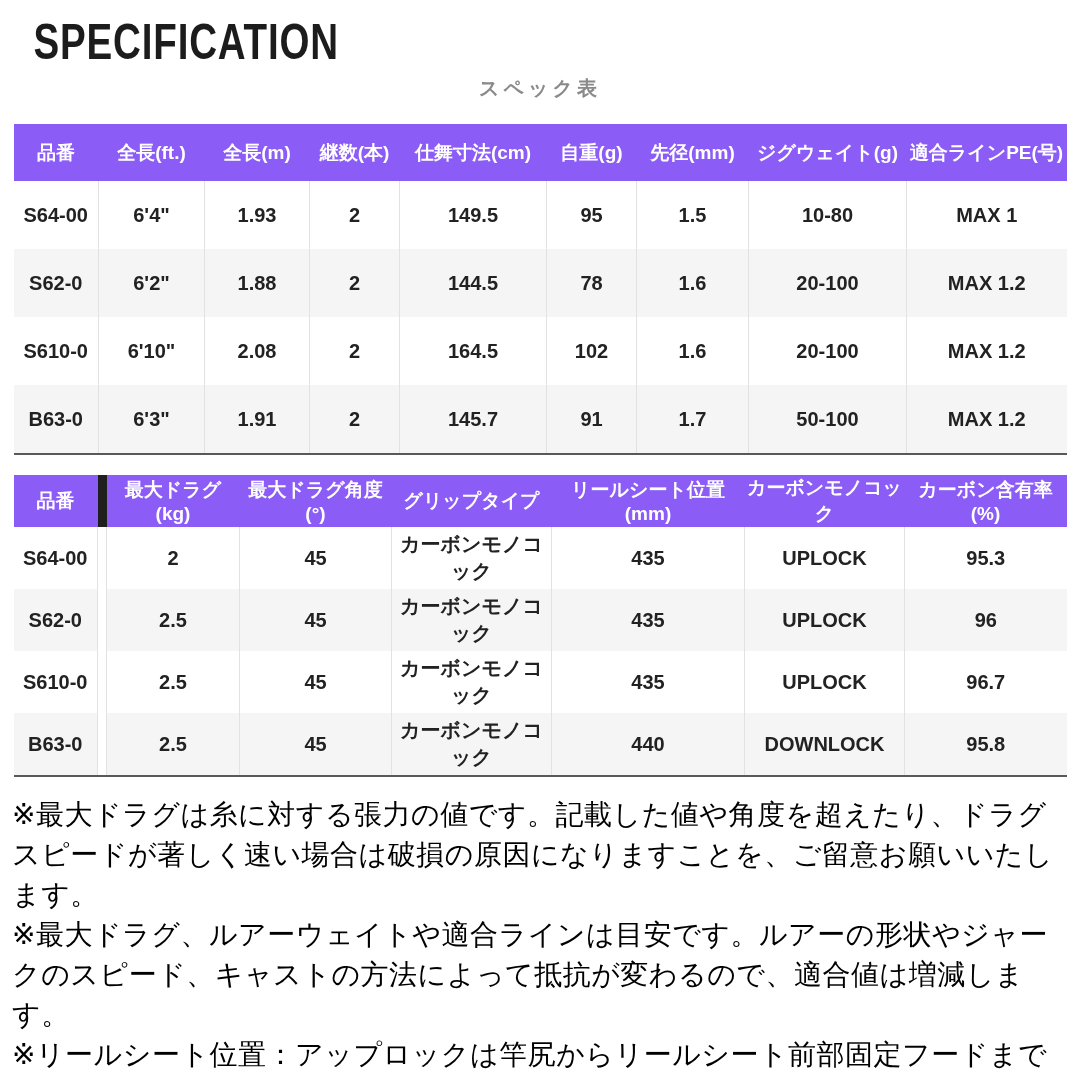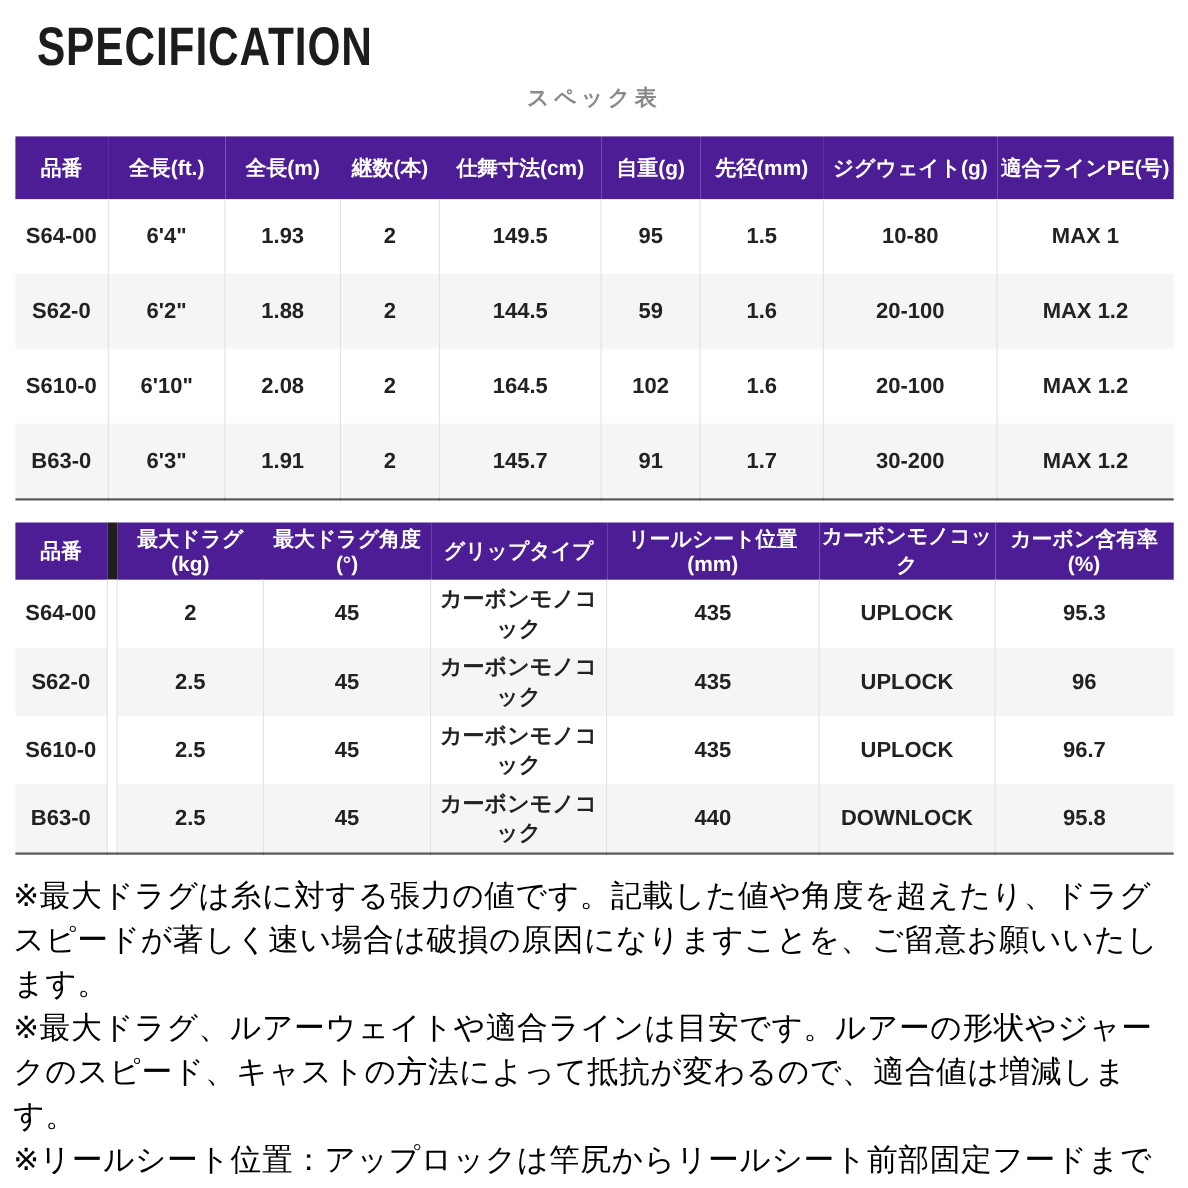--- a/index.html
+++ b/index.html
@@ -36,21 +36,21 @@
 
   
   table.spec {
     border-collapse: collapse;
     table-layout: fixed;
     width: 1053px;
     margin: 0 auto;
     border-bottom: 2px solid #595959;
   }
   table.spec th {
-    background: #4c1d95;
+    background: #8b5cf6;
     color: #ffffff;
     font-size: 19px;
     font-weight: 700;
     text-align: center;
     padding: 0 2px;
   }
   table.spec td {
     text-align: center;
     font-size: 20px;
     font-weight: 700;
@@ -134,21 +134,21 @@
           <td>1.5</td>
           <td>10-80</td>
           <td>MAX 1</td>
         </tr>
         <tr>
           <td>S62-0</td>
           <td>6'2"</td>
           <td>1.88</td>
           <td>2</td>
           <td>144.5</td>
-          <td>59</td>
+          <td>78</td>
           <td>1.6</td>
           <td>20-100</td>
           <td>MAX 1.2</td>
         </tr>
         <tr>
           <td>S610-0</td>
           <td>6'10"</td>
           <td>2.08</td>
           <td>2</td>
           <td>164.5</td>
@@ -158,21 +158,21 @@
           <td>MAX 1.2</td>
         </tr>
         <tr>
           <td>B63-0</td>
           <td>6'3"</td>
           <td>1.91</td>
           <td>2</td>
           <td>145.7</td>
           <td>91</td>
           <td>1.7</td>
-          <td>30-200</td>
+          <td>50-100</td>
           <td>MAX 1.2</td>
         </tr>
       </tbody>
   </table>
 
   <table class="spec" id="spec-table-2">
     <colgroup>
       <col style="width:84px">
         <col style="width:9px">
         <col style="width:133px">

